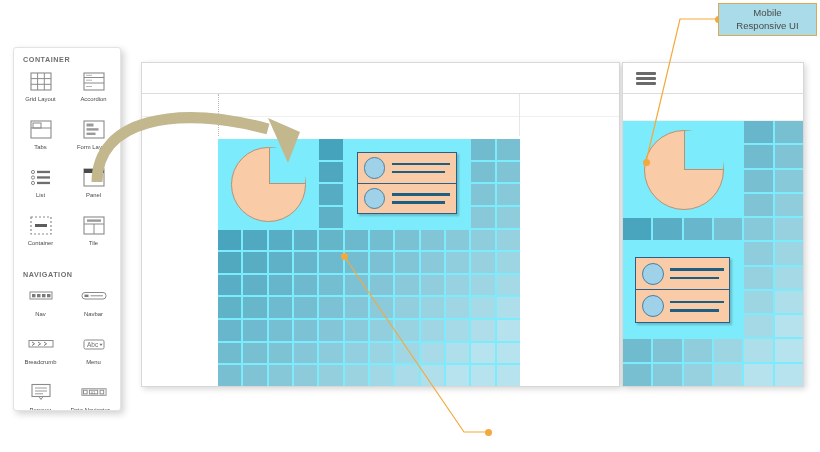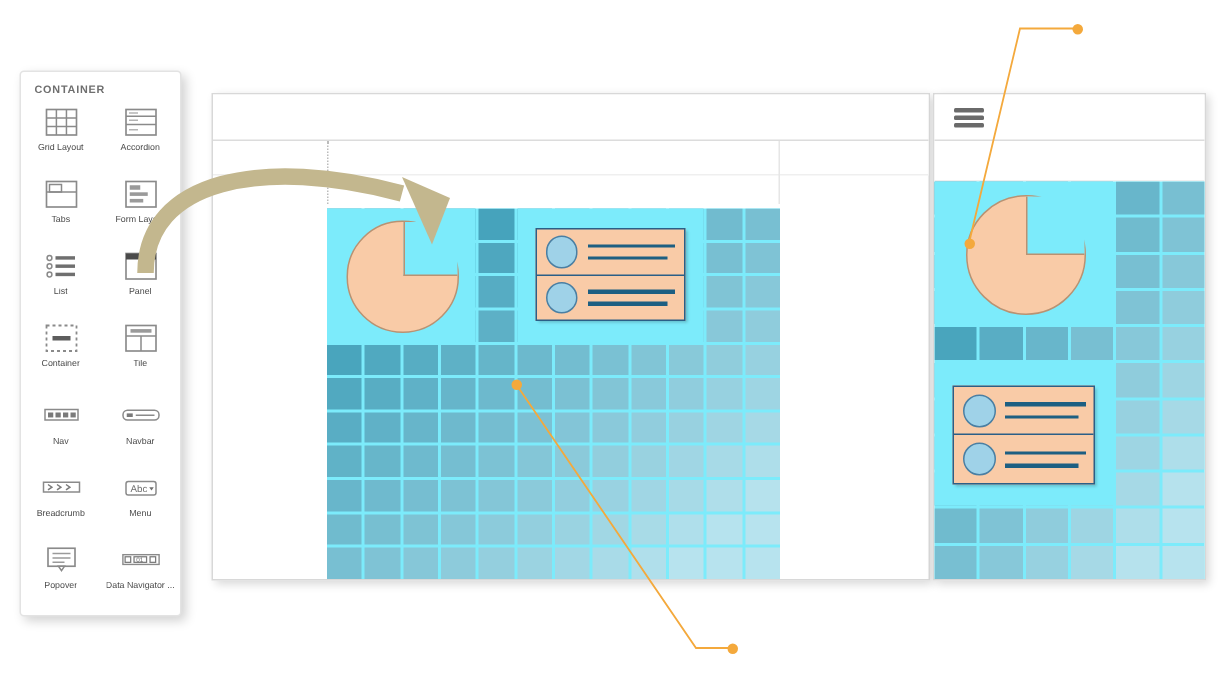--- a/index.html
+++ b/index.html
@@ -245,20 +245,21 @@
           </div>
           <div class="pal-lbl">Tile</div>
         </div>
 
       </div>
     </div>
 
     <div class="pal-sep"></div>
 
     <div>
+      <div class="pal-section">NAVIGATION</div>
       <div class="pal-grid">
 
         <div class="pal-item">
           <div class="pal-ico">
             <svg width="24" height="12" viewBox="0 0 24 12">
                 <rect x="1" y="2" width="22" height="7" fill="none" stroke="#8a8a8a" stroke-width="1"></rect>
                 <rect x="3" y="4" width="3.5" height="3.3" fill="#7a7a7a"></rect>
                 <rect x="8" y="4" width="3.5" height="3.3" fill="#7a7a7a"></rect>
                 <rect x="13" y="4" width="3.5" height="3.3" fill="#7a7a7a"></rect>
                 <rect x="18" y="4" width="3.5" height="3.3" fill="#7a7a7a"></rect>
@@ -603,15 +604,21 @@
     <polyline points="718,19 680,19 646,162" fill="none" stroke="#F4A93C" stroke-width="1.2"></polyline>
 
     <polyline points="488,432 464,432 344,256" fill="none" stroke="#F4A93C" stroke-width="1.2"></polyline>
   </svg>
 
   <div class="cdot" style="left:714.5px;top:15.5px;"></div>
   <div class="cdot" style="left:642.5px;top:158.5px;"></div>
   <div class="cdot" style="left:484.5px;top:428.5px;"></div>
   <div class="cdot" style="left:340.5px;top:252.5px;"></div>
 
+  <div class="callout" style="left:718px;top:3px;width:99px;height:33px;">
+    <div>
+      <div>Mobile</div>
+      <div>Responsive UI</div>
+    </div>
+  </div>
 
 
 </div>
 
 </body></html>

